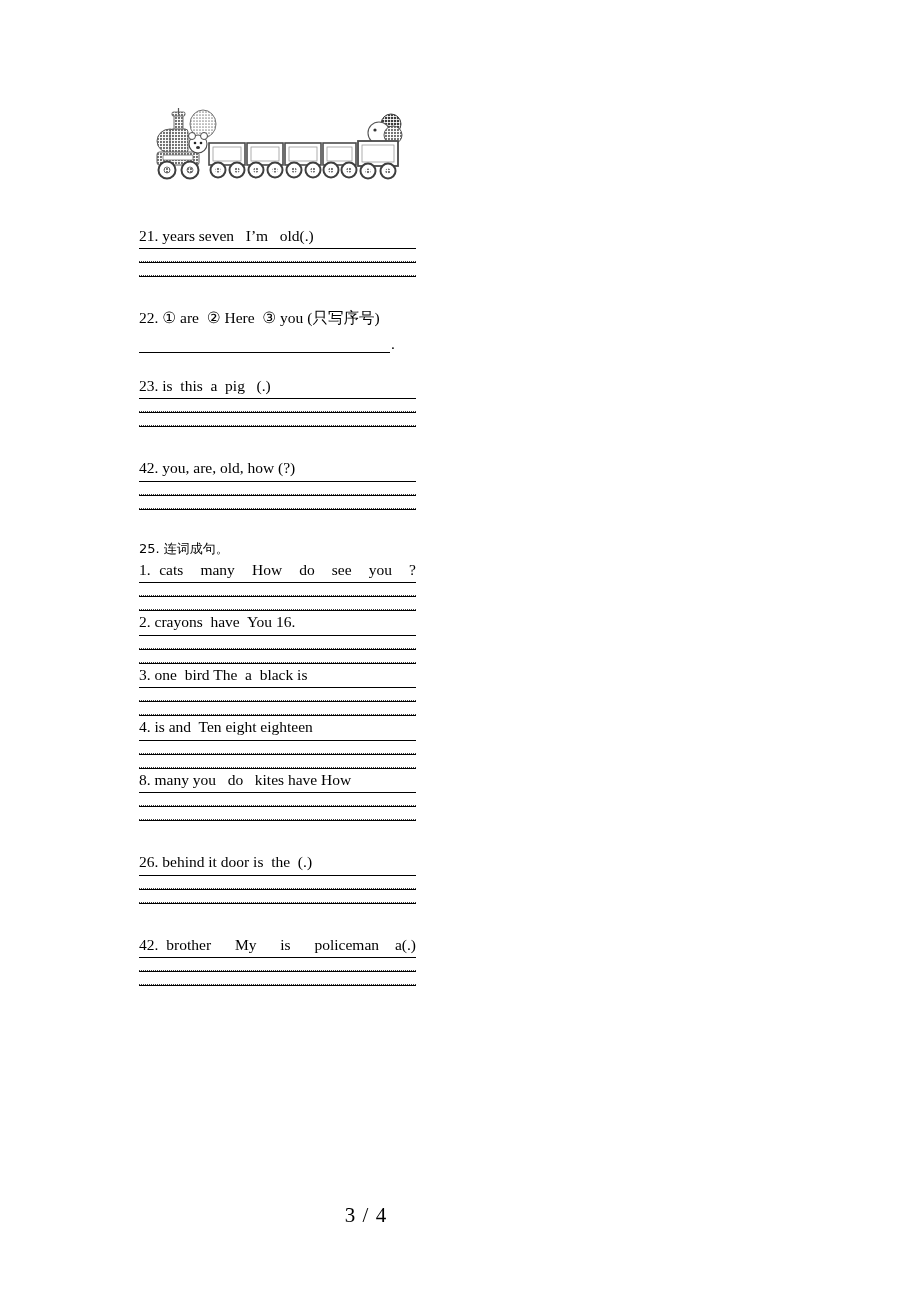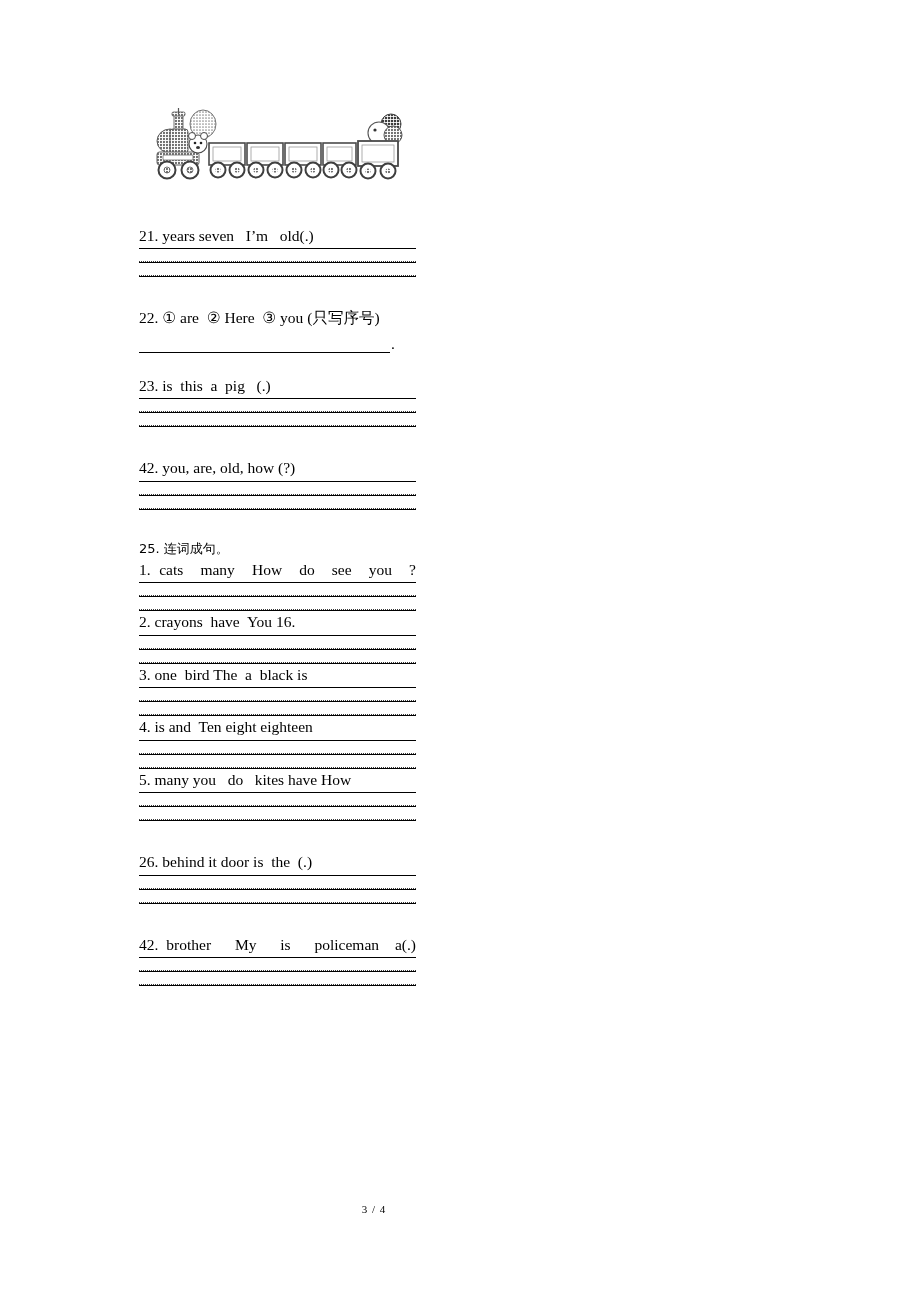--- a/index.html
+++ b/index.html
@@ -97,23 +97,22 @@
     padding-bottom: 1px;
   }
 
   
   .footer {
     position: absolute;
     left: 0;
     top: 1203px;
     width: 732px;
     text-align: center;
-    font-size: 11px;
+    font-size: 21px;
     letter-spacing: 1px;
-    margin-left: 8px;
   }
 </style>
 </head>
 <body>
 
 <div class="page">
 
   <div class="train-figure">
     <svg width="262" height="74" viewBox="0 0 262 74" xmlns="http://www.w3.org/2000/svg">
       <defs>
@@ -320,21 +319,21 @@
           <div class="gap-sm"></div>
           <div class="rule-dotted"></div>
           <div class="rule-solid"></div>
           <div class="gap-sm"></div>
           <div class="rule-dotted"></div>
           <div class="rule-solid"></div>
         </div>
       </div>
 
       <div>
-        <div class="qtext">5. many you   do   kites have How</div>
+        <div class="qtext">8. many you   do   kites have How</div>
         <div class="rules">
           <div class="rule-solid thin"></div>
           <div class="gap-sm"></div>
           <div class="rule-dotted"></div>
           <div class="rule-solid"></div>
           <div class="gap-sm"></div>
           <div class="rule-dotted"></div>
           <div class="rule-solid"></div>
         </div>
       </div>

